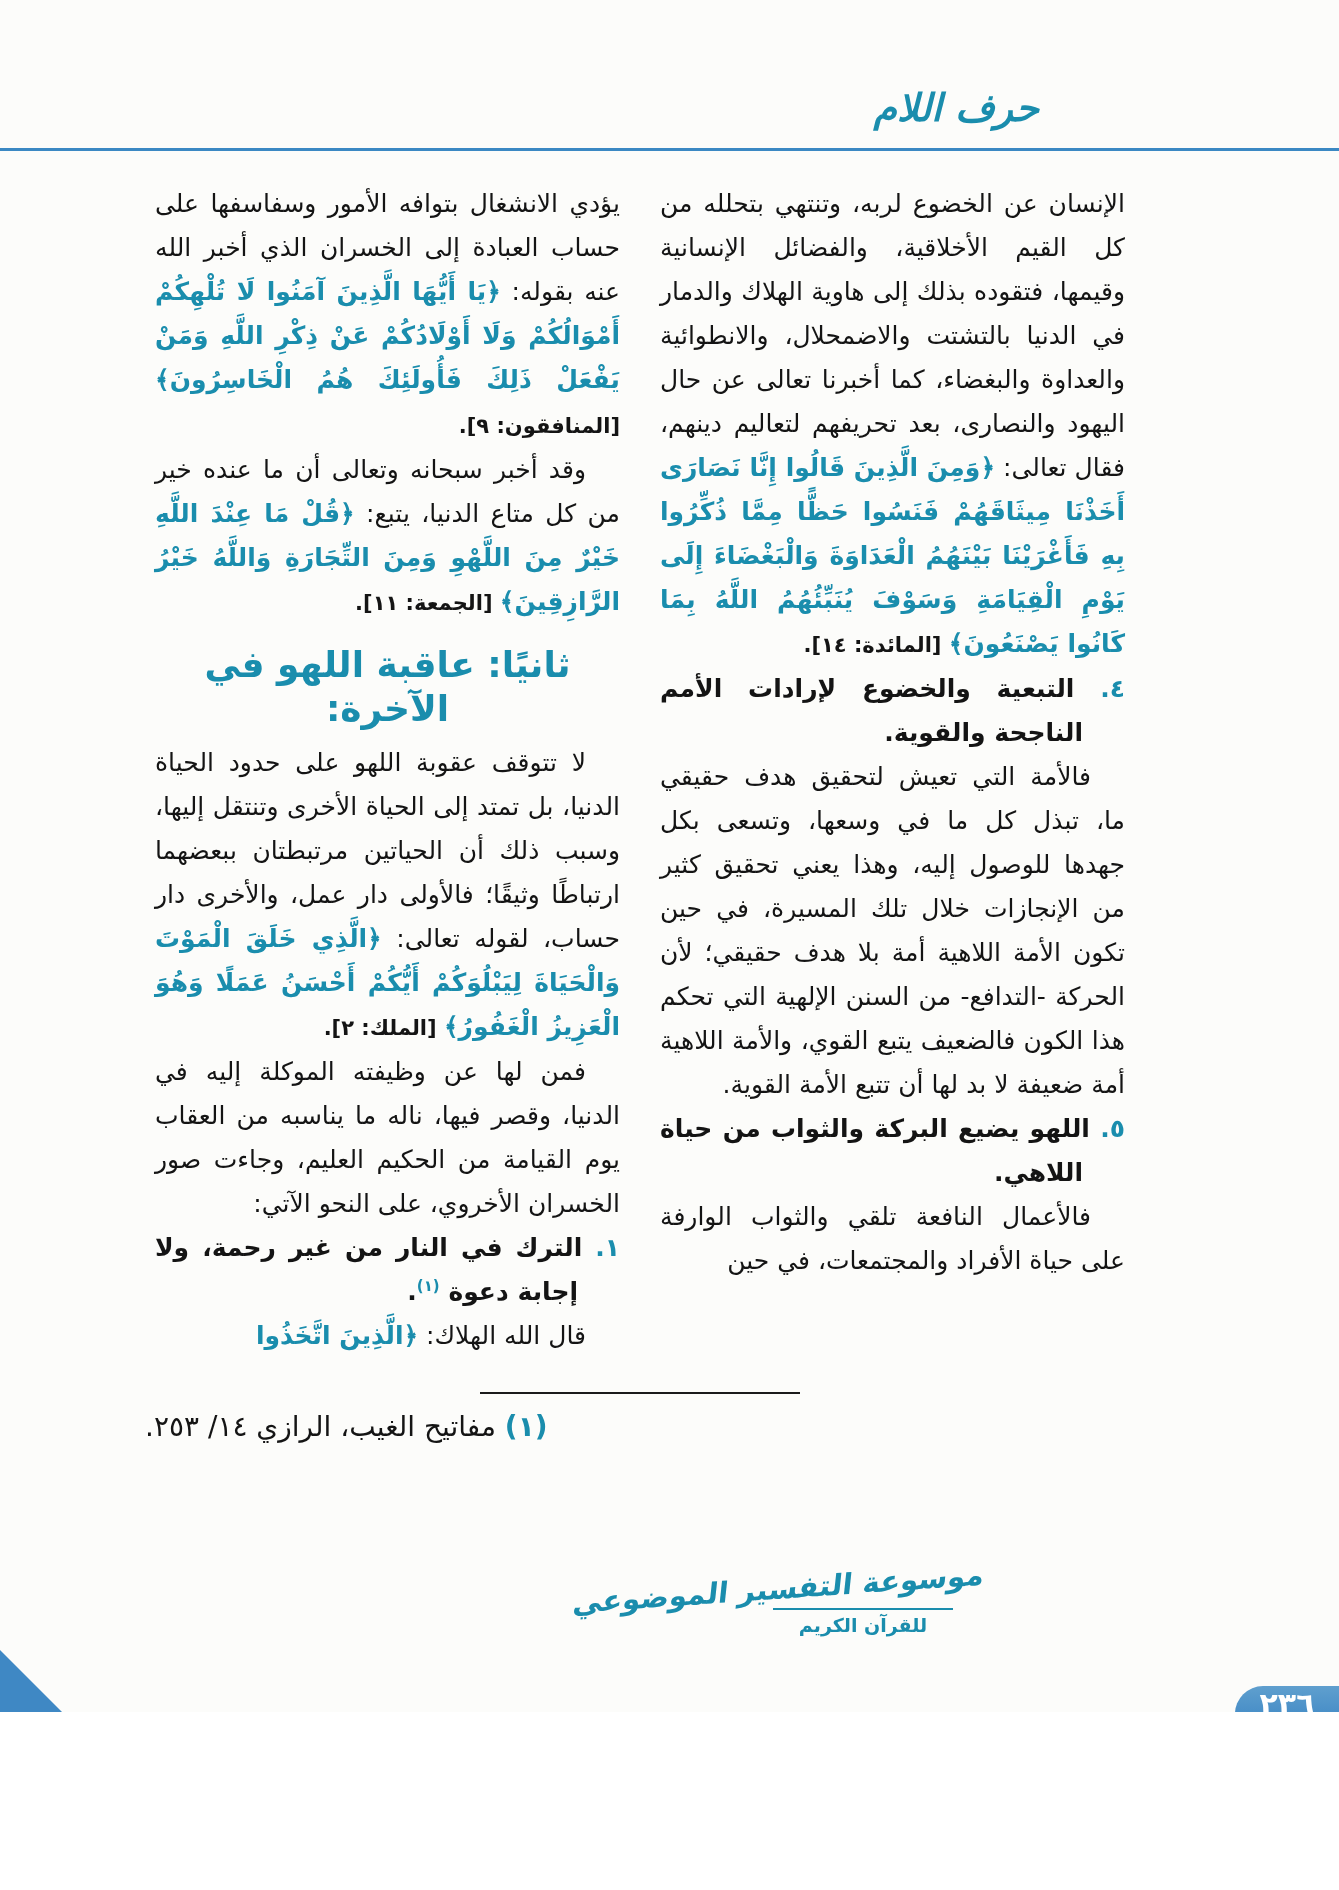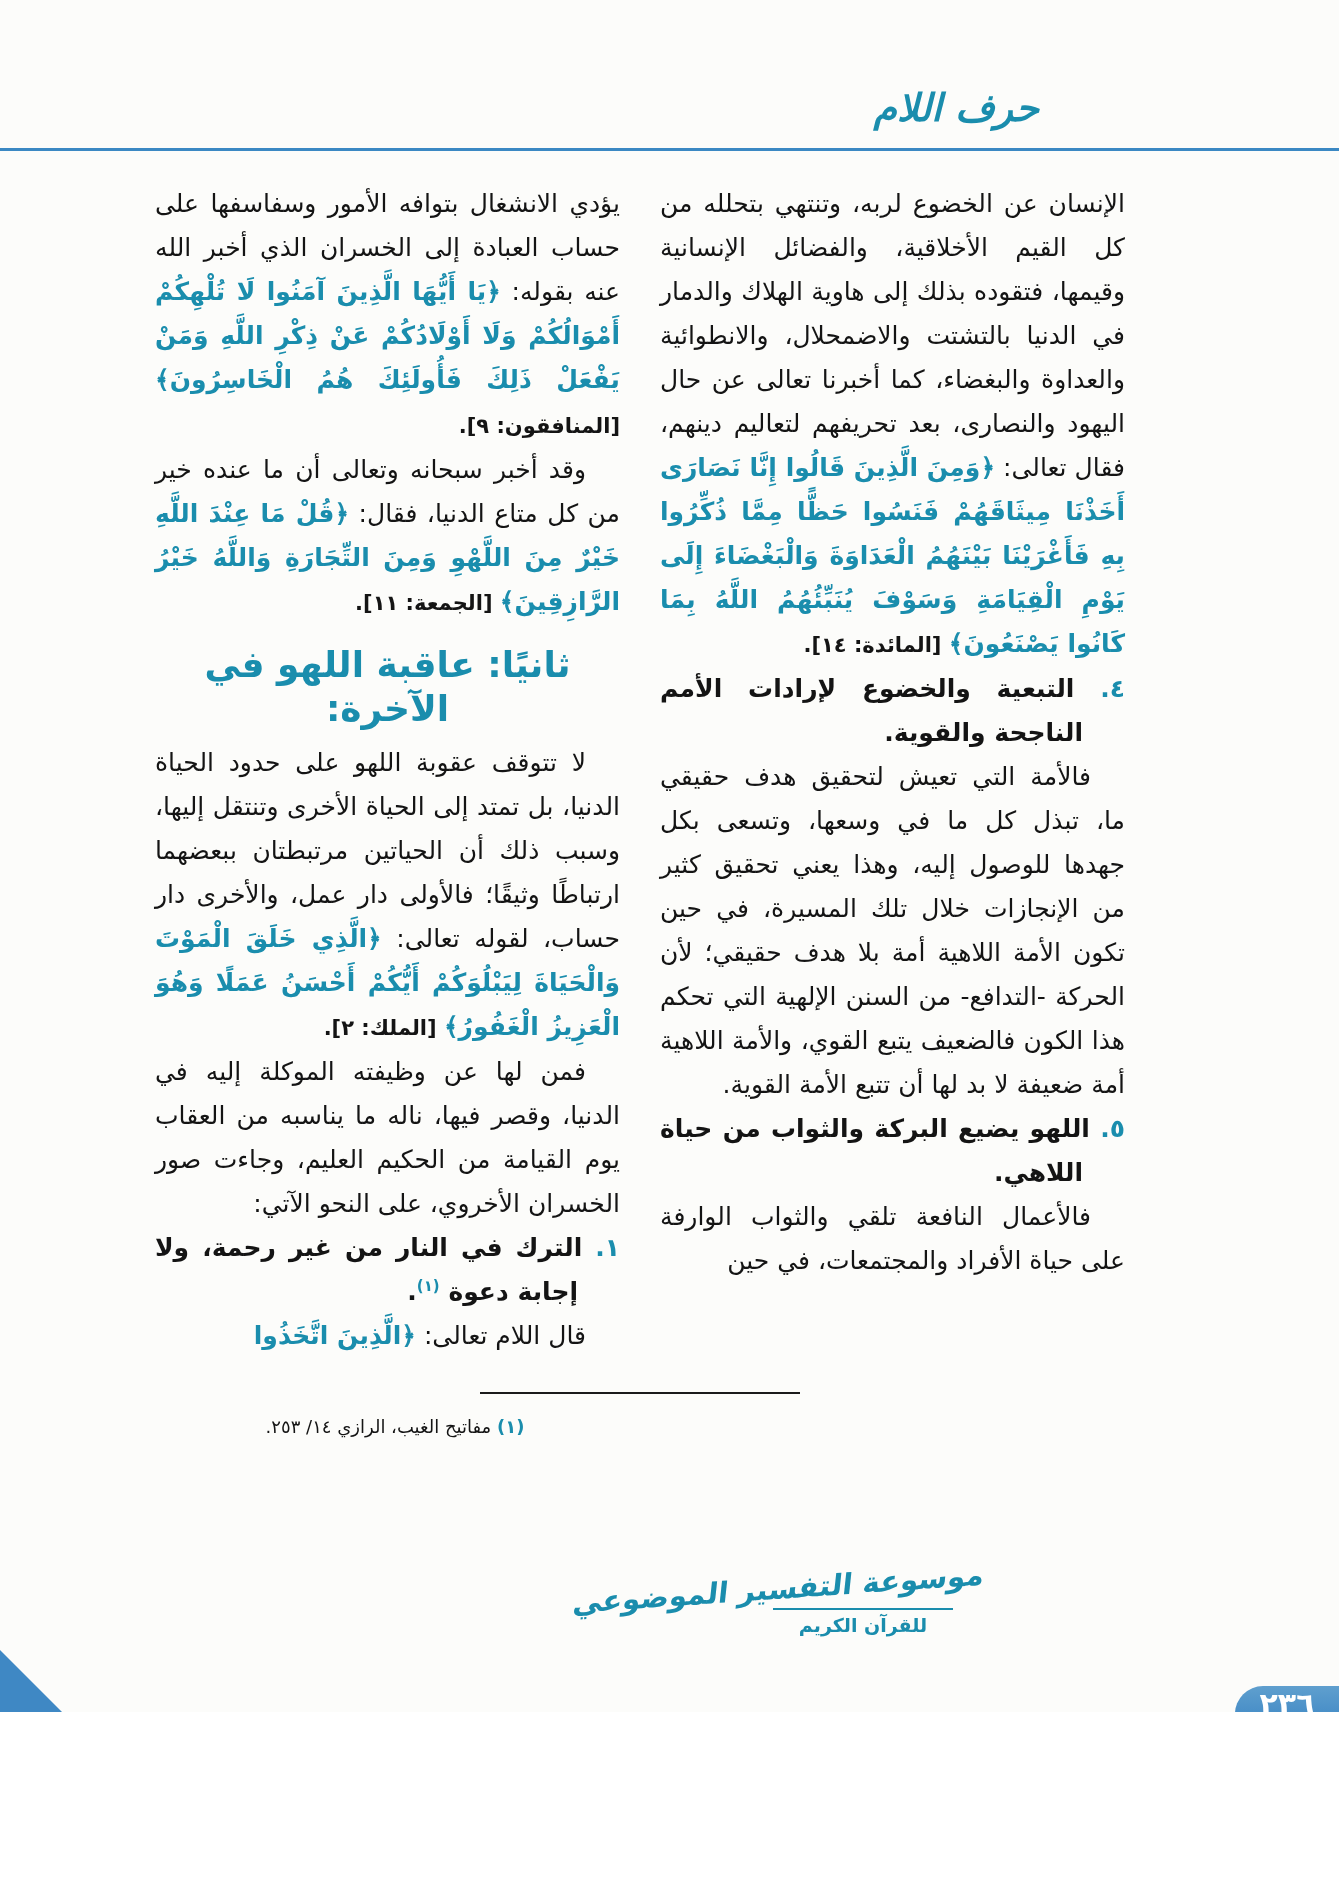--- a/index.html
+++ b/index.html
@@ -61,22 +61,22 @@
   .run.numtext{color:var(--ink);}
   .run.fnref{
     color:var(--accent);font-size:15px;vertical-align:super;line-height:0;
   }
 
   
   .footnote-area{position:absolute;top:1392px;right:214px;left:155px;}
   .footnote-rule{width:320px;margin:0 auto;border-top:2px solid #1b1b1b;}
   .footnote{
     width:500px;margin:16px 480px 0 0;
-    font-size:18px;line-height:34px;color:var(--ink);
-    text-align:center;
+    font-size:28px;line-height:34px;color:var(--ink);
+    text-align:left;
   }
   .footnote .fnmark{color:var(--accent);font-weight:bold;}
 
   
   .emblem{
     position:absolute;bottom:76px;right:356px;width:240px;
     text-align:center;color:var(--accent);
   }
   .emblem-line1{
     display:block;font-size:29px;font-weight:bold;
@@ -115,26 +115,26 @@
   <main class="columns">
     <section class="col" id="col-right">
         <p class="block para"><span class="run body">الإنسان عن الخضوع لربه، وتنتهي بتحلله من كل القيم الأخلاقية، والفضائل الإنسانية وقيمها، فتقوده بذلك إلى هاوية الهلاك والدمار في الدنيا بالتشتت والاضمحلال، والانطوائية والعداوة والبغضاء، كما أخبرنا تعالى عن حال اليهود والنصارى، بعد تحريفهم لتعاليم دينهم، فقال تعالى: </span><span class="run quran">﴿وَمِنَ الَّذِينَ قَالُوا إِنَّا نَصَارَى أَخَذْنَا مِيثَاقَهُمْ فَنَسُوا حَظًّا مِمَّا ذُكِّرُوا بِهِ فَأَغْرَيْنَا بَيْنَهُمُ الْعَدَاوَةَ وَالْبَغْضَاءَ إِلَى يَوْمِ الْقِيَامَةِ وَسَوْفَ يُنَبِّئُهُمُ اللَّهُ بِمَا كَانُوا يَصْنَعُونَ﴾</span><span class="run ref"> [المائدة: ١٤].</span></p>
         <p class="block numbered"><span class="run num">٤. </span><span class="run numtext">التبعية والخضوع لإرادات الأمم الناجحة والقوية.</span></p>
         <p class="block para indent"><span class="run body">فالأمة التي تعيش لتحقيق هدف حقيقي ما، تبذل كل ما في وسعها، وتسعى بكل جهدها للوصول إليه، وهذا يعني تحقيق كثير من الإنجازات خلال تلك المسيرة، في حين تكون الأمة اللاهية أمة بلا هدف حقيقي؛ لأن الحركة -التدافع- من السنن الإلهية التي تحكم هذا الكون فالضعيف يتبع القوي، والأمة اللاهية أمة ضعيفة لا بد لها أن تتبع الأمة القوية.</span></p>
         <p class="block numbered"><span class="run num">٥. </span><span class="run numtext">اللهو يضيع البركة والثواب من حياة اللاهي.</span></p>
         <p class="block para indent"><span class="run body">فالأعمال النافعة تلقي والثواب الوارفة على حياة الأفراد والمجتمعات، في حين</span></p>
       </section>
     <section class="col" id="col-left">
         <p class="block para"><span class="run body">يؤدي الانشغال بتوافه الأمور وسفاسفها على حساب العبادة إلى الخسران الذي أخبر الله عنه بقوله: </span><span class="run quran">﴿يَا أَيُّهَا الَّذِينَ آمَنُوا لَا تُلْهِكُمْ أَمْوَالُكُمْ وَلَا أَوْلَادُكُمْ عَنْ ذِكْرِ اللَّهِ وَمَنْ يَفْعَلْ ذَلِكَ فَأُولَئِكَ هُمُ الْخَاسِرُونَ﴾</span><span class="run ref"> [المنافقون: ٩].</span></p>
-        <p class="block para indent"><span class="run body">وقد أخبر سبحانه وتعالى أن ما عنده خير من كل متاع الدنيا، فقال: </span><span class="run quran">﴿قُلْ مَا عِنْدَ اللَّهِ خَيْرٌ مِنَ اللَّهْوِ وَمِنَ التِّجَارَةِ وَاللَّهُ خَيْرُ الرَّازِقِينَ﴾</span><span class="run ref"> [الجمعة: ١١].</span></p>
+        <p class="block para indent"><span class="run body">وقد أخبر سبحانه وتعالى أن ما عنده خير من كل متاع الدنيا، يتبع: </span><span class="run quran">﴿قُلْ مَا عِنْدَ اللَّهِ خَيْرٌ مِنَ اللَّهْوِ وَمِنَ التِّجَارَةِ وَاللَّهُ خَيْرُ الرَّازِقِينَ﴾</span><span class="run ref"> [الجمعة: ١١].</span></p>
         <p class="block heading"><span class="run heading">ثانيًا: عاقبة اللهو في الآخرة:</span></p>
         <p class="block para indent"><span class="run body">لا تتوقف عقوبة اللهو على حدود الحياة الدنيا، بل تمتد إلى الحياة الأخرى وتنتقل إليها، وسبب ذلك أن الحياتين مرتبطتان ببعضهما ارتباطًا وثيقًا؛ فالأولى دار عمل، والأخرى دار حساب، لقوله تعالى: </span><span class="run quran">﴿الَّذِي خَلَقَ الْمَوْتَ وَالْحَيَاةَ لِيَبْلُوَكُمْ أَيُّكُمْ أَحْسَنُ عَمَلًا وَهُوَ الْعَزِيزُ الْغَفُورُ﴾</span><span class="run ref"> [الملك: ٢].</span></p>
         <p class="block para indent"><span class="run body">فمن لها عن وظيفته الموكلة إليه في الدنيا، وقصر فيها، ناله ما يناسبه من العقاب يوم القيامة من الحكيم العليم، وجاءت صور الخسران الأخروي، على النحو الآتي:</span></p>
         <p class="block numbered"><span class="run num">١. </span><span class="run numtext">الترك في النار من غير رحمة، ولا إجابة دعوة </span><span class="run fnref">(١)</span><span class="run numtext">.</span></p>
-        <p class="block para indent"><span class="run body">قال اللام تعالى: </span><span class="run quran">﴿الَّذِينَ اتَّخَذُوا</span></p>
+        <p class="block para indent"><span class="run body">قال الله الهلاك: </span><span class="run quran">﴿الَّذِينَ اتَّخَذُوا</span></p>
       </section>
   </main>
 
   <div class="footnote-area">
     <div class="footnote-rule"></div>
     <p class="footnote"><span class="fnmark">(١)</span> <span>مفاتيح الغيب، الرازي ١٤/ ٢٥٣.</span></p>
   </div>
 
   <div class="emblem">
     <span class="emblem-line1">موسوعة التفسير الموضوعي</span>

